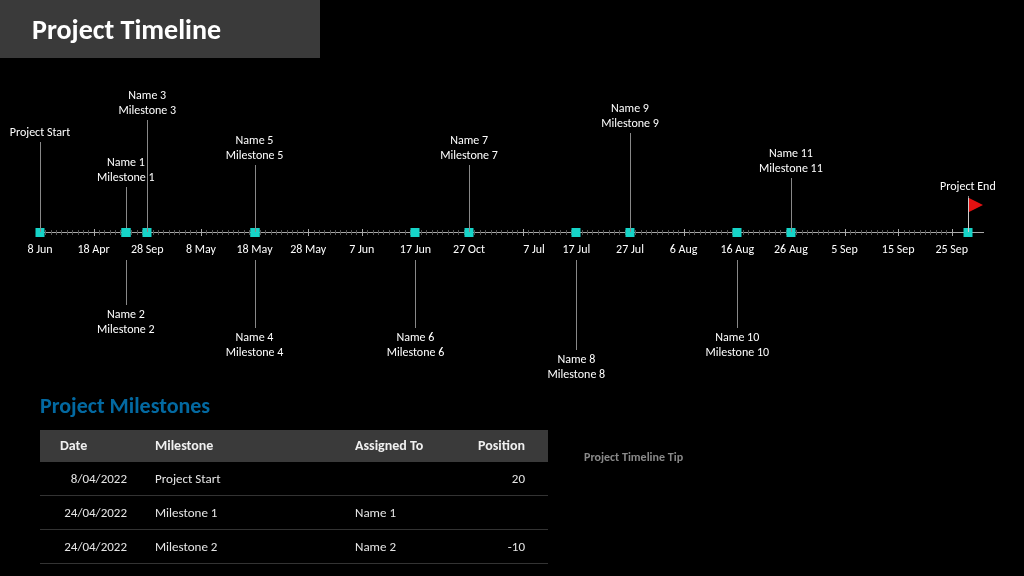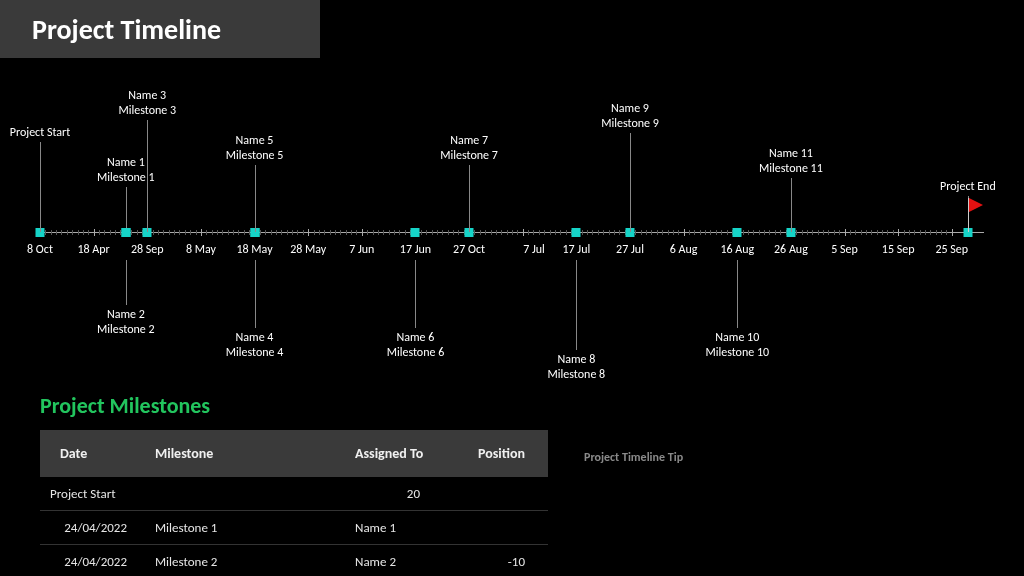--- a/index.html
+++ b/index.html
@@ -102,34 +102,34 @@
     border-top: 7px solid transparent;
     border-bottom: 7px solid transparent;
   }
   
   .section-title {
     position: absolute;
     left: 40px;
     top: 392px;
     font-size: 22px;
     font-weight: 600;
-    color: #22c55e;
+    color: #0369a1;
   }
   .table {
     position: absolute;
     left: 40px;
     top: 430px;
     width: 508px;
     font-size: 13px;
     color: #e6e6e6;
   }
   .thead {
     display: flex;
     background: #3a3a3a;
-    height: 47px;
+    height: 32px;
     align-items: center;
   }
   .th, .td {
     padding: 0 10px;
     line-height: 36px;
   }
   .col-date { width: 105px; text-align: right; padding-right: 18px;}
   .col-ms   { width: 200px; text-align: left; }
   .col-as   { width: 118px; text-align: left; }
   .col-pos  { width: 80px;  text-align: right; padding-right: 18px;}
@@ -162,21 +162,21 @@
 <body>
 
 <div class="title-bar">
   <h1>Project Timeline</h1>
 </div>
 
 <div class="chart-area">
   <div class="axis"></div>
   <div id="ticks">
       <div class="tick" style="left: 0px;"></div>
-      <div class="tick-label" style="left: 0px;">8 Oct</div>
+      <div class="tick-label" style="left: 0px;">8 Jun</div>
       <div class="minor-tick" style="left: 5.36364px;"></div>
       <div class="minor-tick" style="left: 10.7273px;"></div>
       <div class="minor-tick" style="left: 16.0909px;"></div>
       <div class="minor-tick" style="left: 21.4545px;"></div>
       <div class="minor-tick" style="left: 26.8182px;"></div>
       <div class="minor-tick" style="left: 32.1818px;"></div>
       <div class="minor-tick" style="left: 37.5455px;"></div>
       <div class="minor-tick" style="left: 42.9091px;"></div>
       <div class="minor-tick" style="left: 48.2727px;"></div>
       <div class="tick" style="left: 53.6364px;"></div>
@@ -444,20 +444,21 @@
 
 <div class="table">
   <div class="thead">
     <div class="th col-date">Date</div>
     <div class="th col-ms">Milestone</div>
     <div class="th col-as">Assigned To</div>
     <div class="th col-pos">Position</div>
   </div>
   <div class="tbody" id="tbody">
       <div class="row">
+        <div class="td col-date">8/04/2022</div>
         <div class="td col-ms">Project Start</div>
         <div class="td col-as"></div>
         <div class="td col-pos">20</div>
       </div>
       <div class="row">
         <div class="td col-date">24/04/2022</div>
         <div class="td col-ms">Milestone 1</div>
         <div class="td col-as">Name 1</div>
       </div>
       <div class="row">

